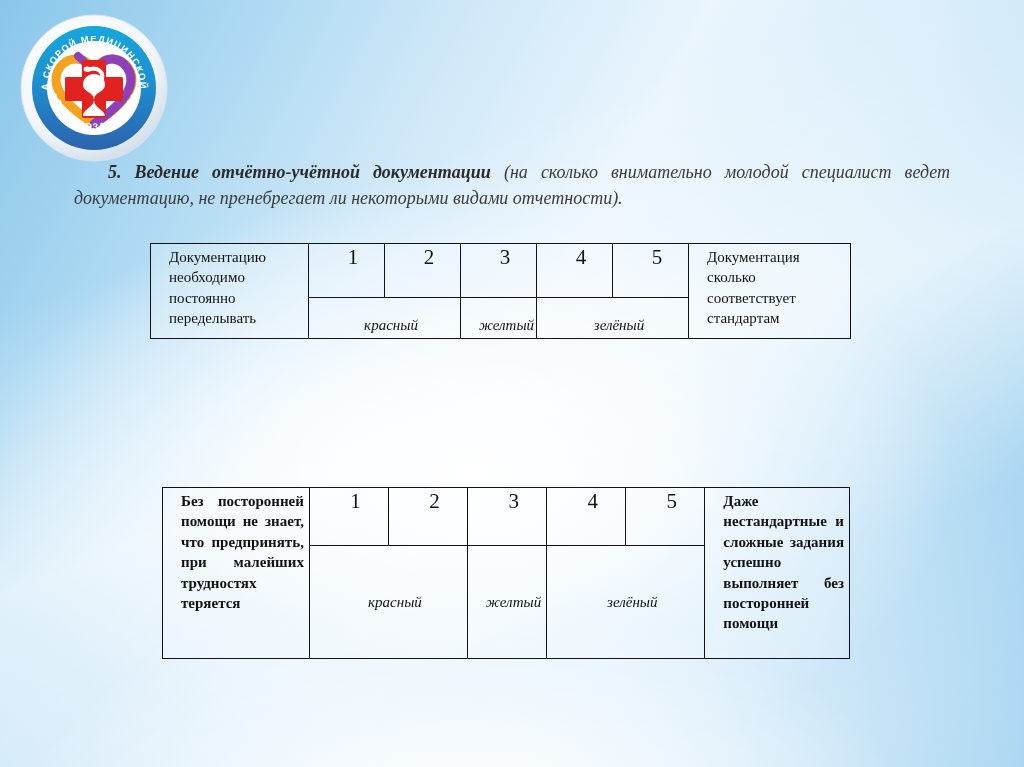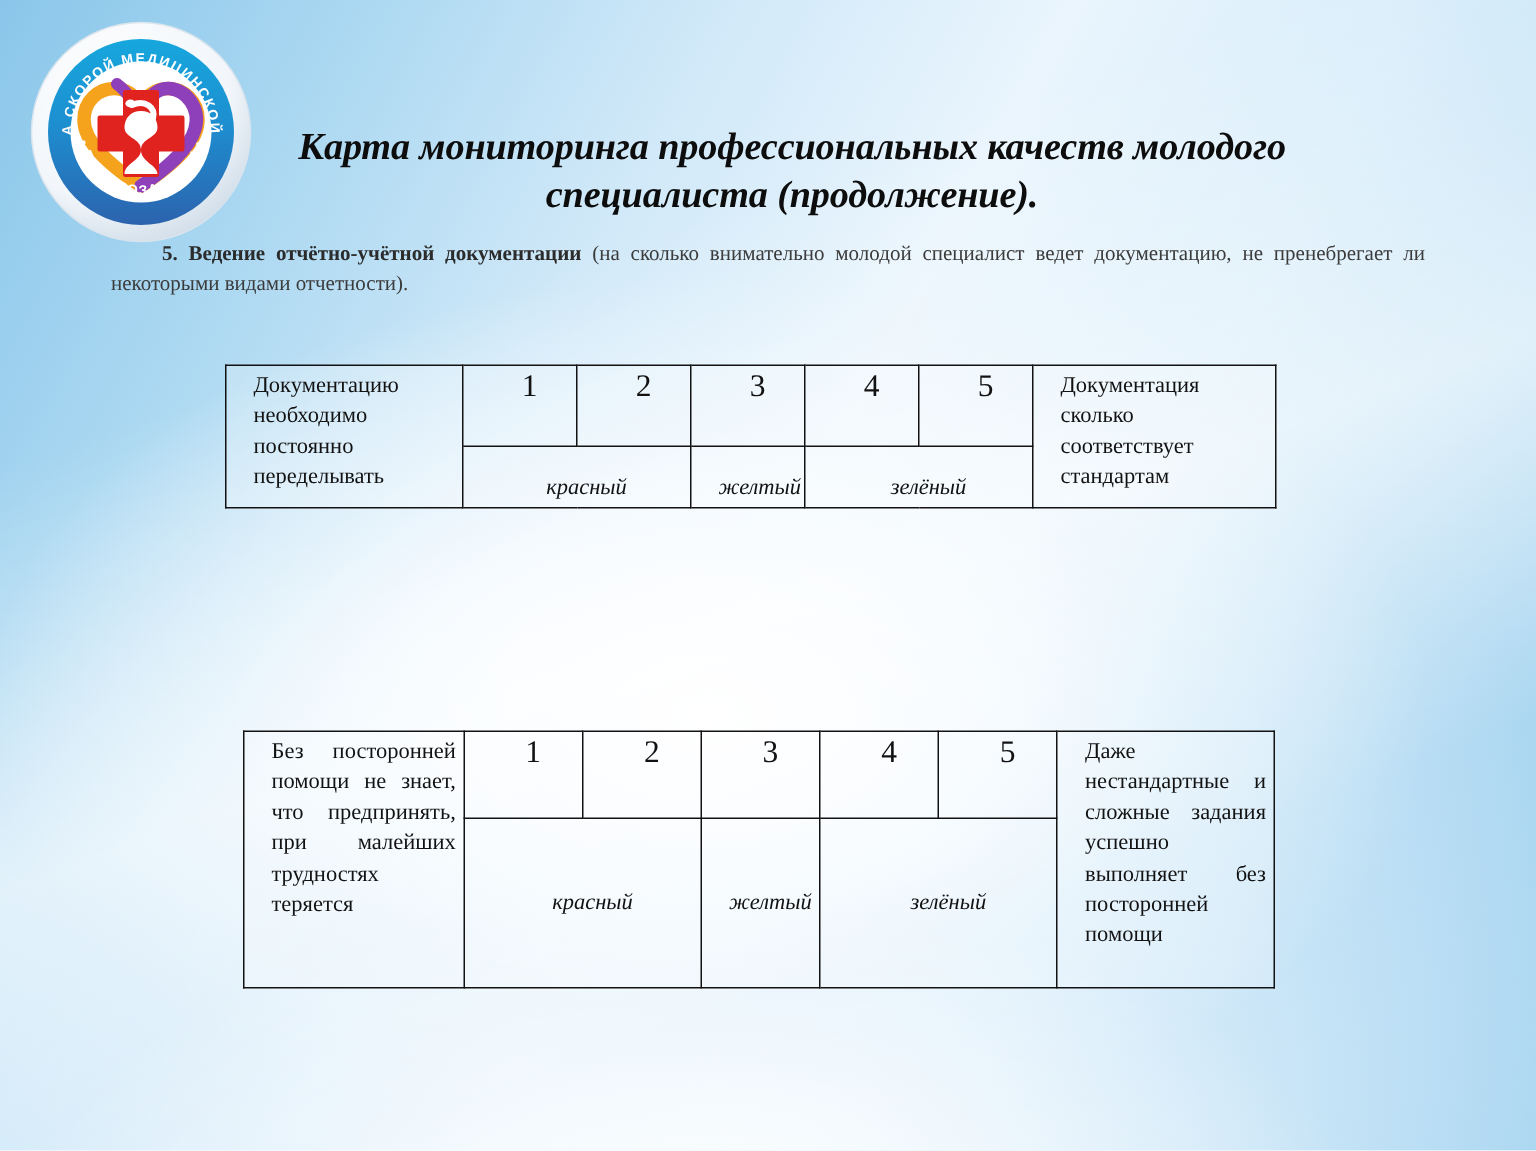--- a/index.html
+++ b/index.html
@@ -71,25 +71,26 @@
     line-height: 1.27;
     color: #0d0d0d;
     letter-spacing: -0.1px;
   }
 
   
   .para {
     position: absolute;
     z-index: 4;
     color: #3b3b3b;
-    font-size: 14px;
+    font-size: 18px;
     line-height: 1.44;
     text-align: justify;
     text-indent: 34px;
     text-justify: inter-word;
+    font-style: italic;
   }
   .para b {
     color: #2b2b2b;
     font-weight: bold;
   }
   #para5 { left: 74px; top: 160px; width: 876px; }
   #para6 { left: 74px; top: 400px; width: 876px; }
 
   
   .grid {
@@ -126,21 +127,21 @@
     padding-bottom: 3px;
     font-style: italic;
   }
 
   #table1 { left: 150px; top: 243px; width: 700px; }
   #table1 td.side { height: 84px; }
   #table1 td.num  { height: 48px; }
   #table1 td.color{ height: 34px; }
 
   #table2 { left: 162px; top: 487px; width: 688px; }
-  #table2 td.side { height: 160px; }
+  #table2 td.side { height: 160px; font-weight: bold; }
   #table2 td.num  { height: 52px; }
   #table2 td.color{ height: 106px; vertical-align: middle; }
 </style>
 </head>
 <body>
 
 <div id="slide">
 
   <div class="logo-wrap">
     <svg width="152" height="152" viewBox="0 0 152 152">
@@ -176,21 +177,20 @@
 
       <text font-family="'Liberation Sans', sans-serif" font-size="9.4" font-weight="bold" fill="#ffffff" letter-spacing="1.1">
         <textPath href="#arcTop" startOffset="50%" text-anchor="middle">БОЛЬНИЦА СКОРОЙ МЕДИЦИНСКОЙ ПОМОЩИ</textPath>
       </text>
       <text font-family="'Liberation Sans', sans-serif" font-size="9.4" font-weight="bold" fill="#ffffff" letter-spacing="1.1">
         <textPath href="#arcBot" startOffset="50%" text-anchor="middle">• Г. ПЕТРОЗАВОДСК •</textPath>
       </text>
     </svg>
   </div>
 
-  <div class="title">Карта мониторинга профессиональных качеств молодого специалиста (продолжение).</div>
 
   <div class="para" id="para5"><b>5.</b> <b>Ведение отчётно-учётной документации</b> <span>(на сколько внимательно молодой специалист ведет документацию, не пренебрегает ли некоторыми видами отчетности).</span></div>
 
   <table class="grid" id="table1">
     <colgroup>
       <col style="width:158px">
         <col style="width:76px">
         <col style="width:76px">
         <col style="width:76px">
         <col style="width:76px">

